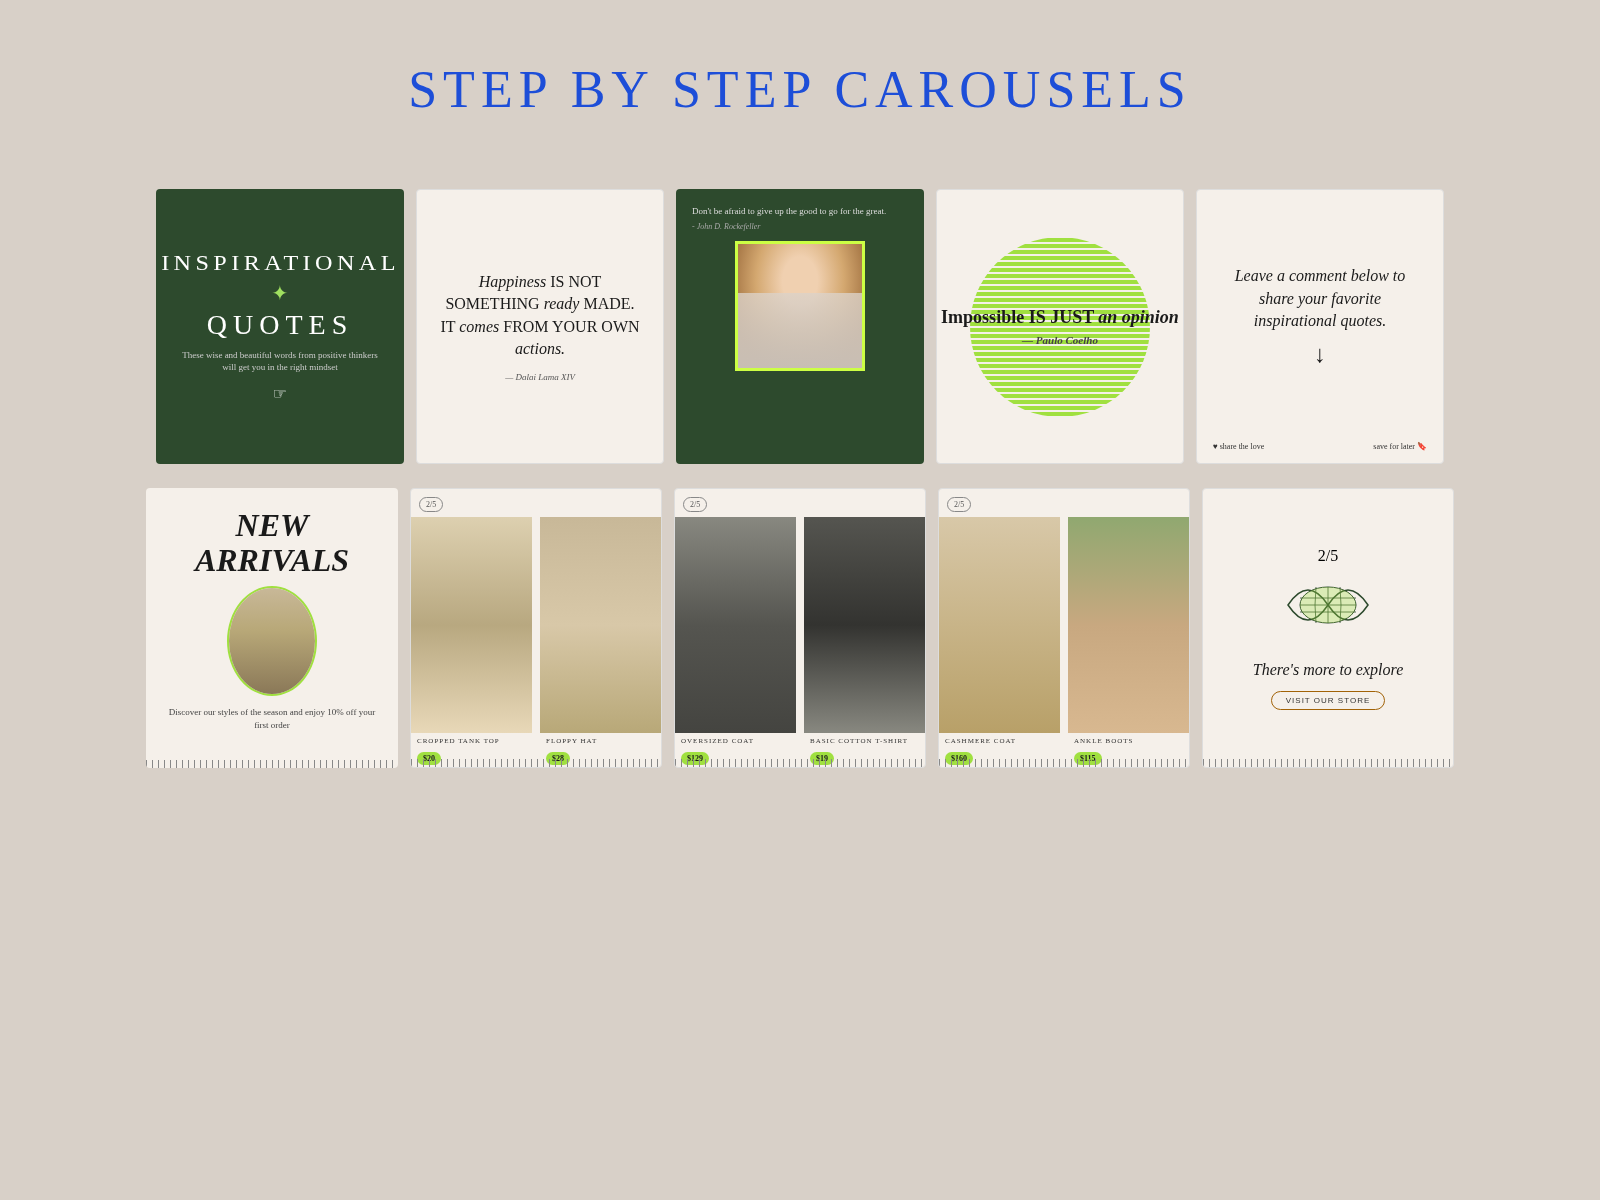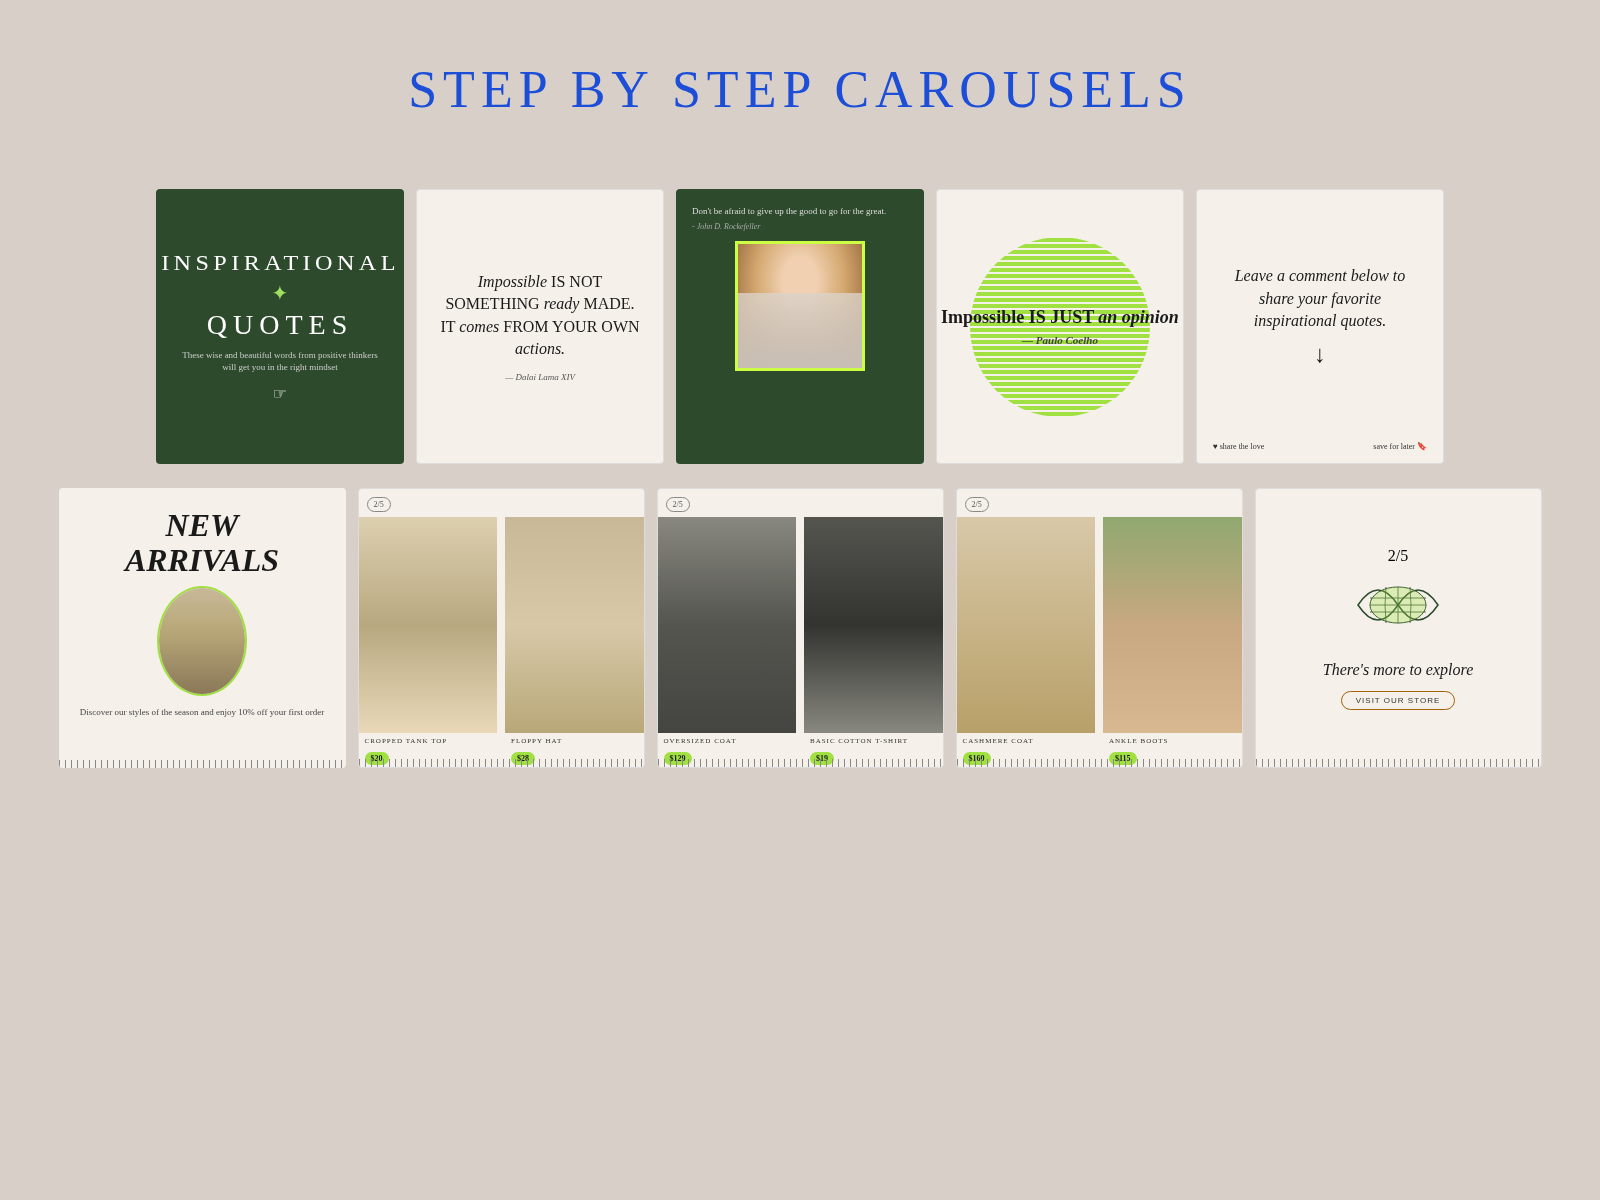--- a/index.html
+++ b/index.html
@@ -265,21 +265,21 @@
       font-size: 8px;
       color: #333;
       align-items: flex-end;
     }
 
     .heart-icon { color: #333; }
 
     
 
     .card-tall {
-      width: 287px;
+      width: 252px;
       height: 280px;
     }
 
     
     .card-6 {
       background-color: #f5f0ea;
       display: flex;
       flex-direction: column;
       align-items: center;
       justify-content: flex-start;
@@ -467,21 +467,21 @@
       <span class="arc-text-top">INSPIRATIONAL</span>
     </div>
     <div class="star-icon">✦</div>
     <div class="quotes-word">QUOTES</div>
     <div class="subtitle">These wise and beautiful words from positive thinkers will get you in the right mindset</div>
     <div class="finger-icon">☞</div>
   </div>
 
   <div class="card card-2 card-border-light">
     <div class="quote-text">
-      <em>Impossible</em> IS NOT SOMETHING <em>ready</em> MADE. IT <em>comes</em> FROM YOUR OWN <em>actions.</em>
+      <em>Happiness</em> IS NOT SOMETHING <em>ready</em> MADE. IT <em>comes</em> FROM YOUR OWN <em>actions.</em>
     </div>
     <div class="attribution">— Dalai Lama XIV</div>
   </div>
 
   <div class="card card-3">
     <div class="top-text">Don't be afraid to give up the good to go for the great.</div>
     <div class="attribution">- John D. Rockefeller</div>
     <div class="photo-frame">
       <div class="photo-person"></div>
     </div>

